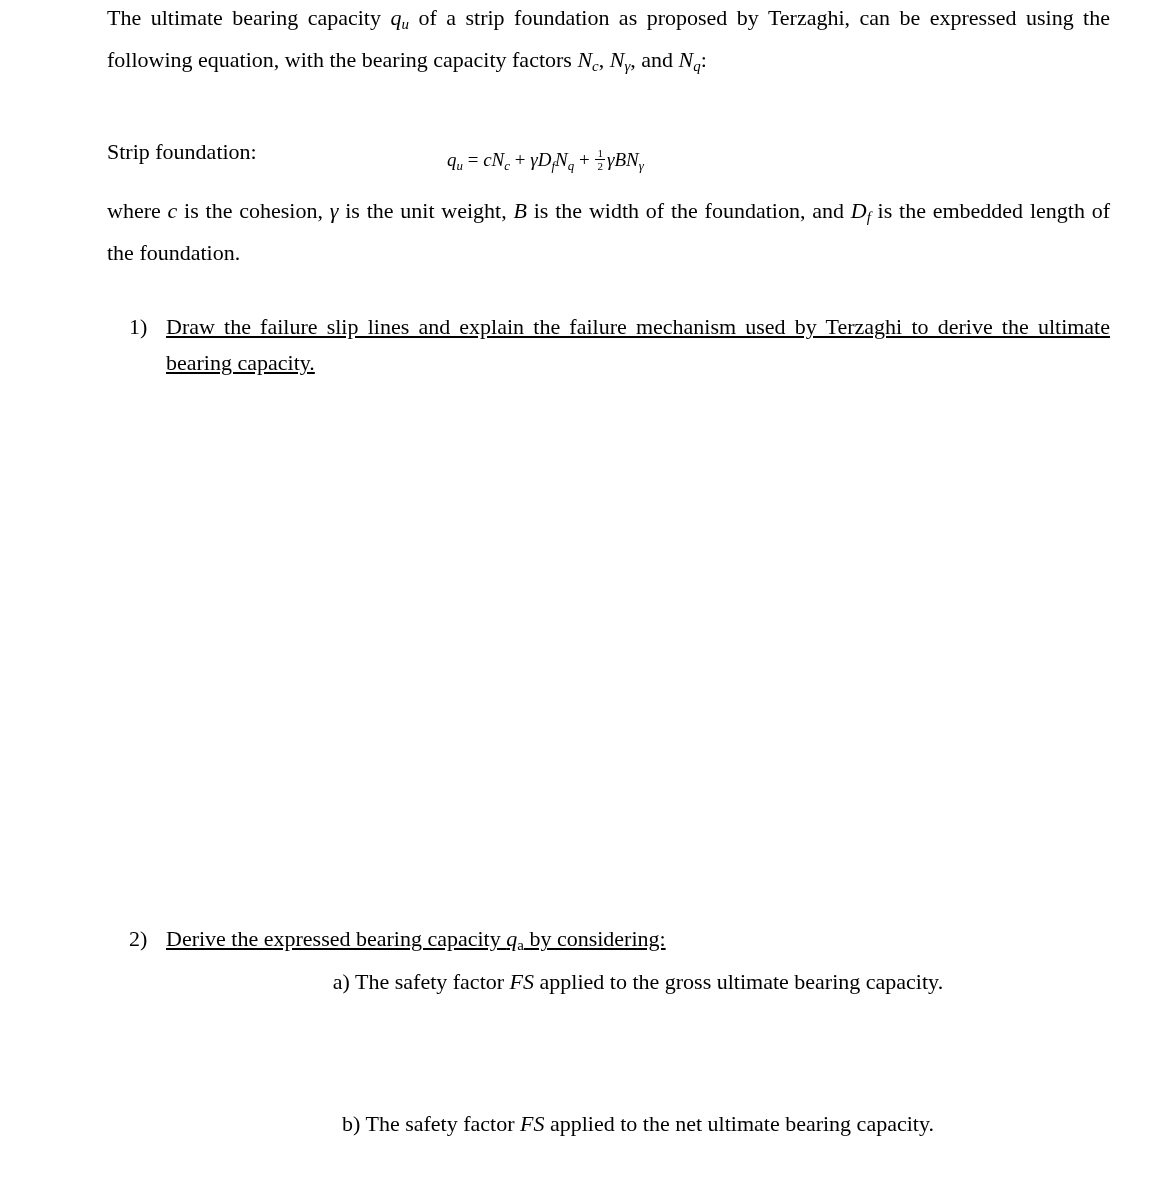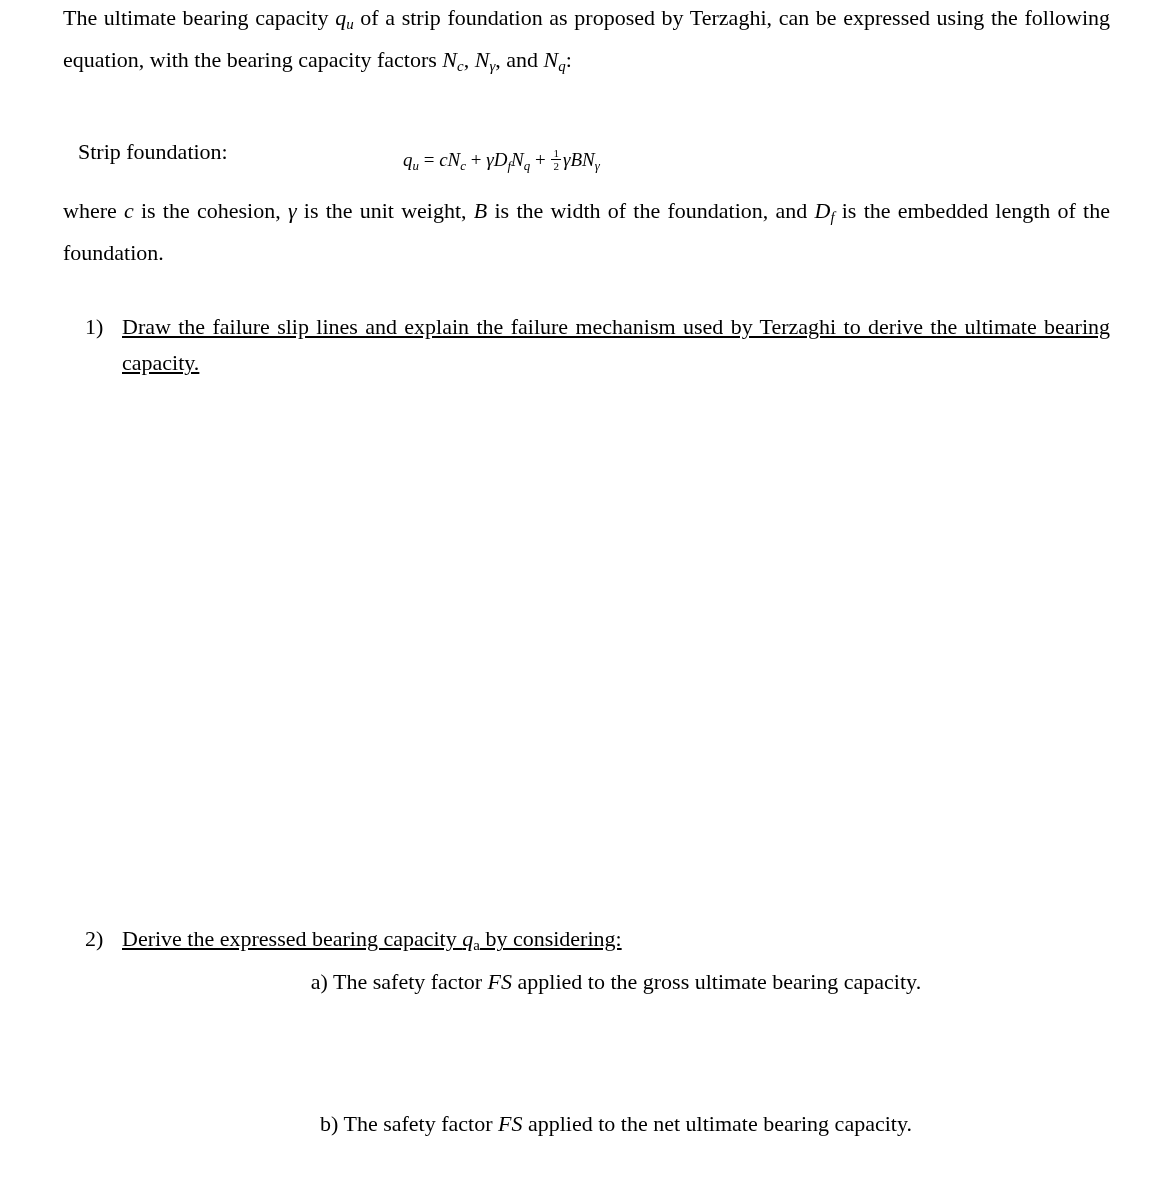--- a/index.html
+++ b/index.html
@@ -5,21 +5,21 @@
   * { margin: 0; padding: 0; box-sizing: border-box; }
   html, body { background: #ffffff; }
   body {
     width: 1168px;
     height: 1190px;
     font-family: "Liberation Serif", serif;
     font-size: 22px;
     color: #000000;
     overflow: hidden;
   }
-  .page { padding: 0 58px 0 63px; }
+  .page { padding: 0 58px 0 63px; margin-left: 44px; }
 
   .para { line-height: 36px; text-align: justify; }
 
   
   .r-n  { font-style: normal; }
   .r-i  { font-style: italic; }
   .r-sub  { font-size: 0.68em; vertical-align: -0.30em; }
   .r-isub { font-style: italic; font-size: 0.68em; vertical-align: -0.30em; }
   .frac {
     display: inline-block;
@@ -28,21 +28,21 @@
     font-size: 0.58em;
     line-height: 1.1;
     font-style: normal;
     margin: 0 2px 0 1px;
   }
   .frac .num { display: block; border-bottom: 1.4px solid #000; padding: 0 2px; }
   .frac .den { display: block; }
 
   
   .eq-row { position: relative; height: 42px; margin-top: 46px; line-height: 42px; }
-  .eq-label { position: absolute; left: 15px; top: 0; }
+  .eq-label { position: absolute; left: 0; top: 0; }
   .equation { position: absolute; left: 340px; top: 8px; font-size: 19px; white-space: nowrap; }
 
   .defs { margin-top: 20px; }
 
   
   .q-item { display: flex; margin-left: 22px; }
   .q-item-1 { margin-top: 38px; }
   .q-item-2 { margin-top: 540px; }
   .q-num { flex: 0 0 37px; width: 37px; line-height: 36px; }
   .q-text { flex: 1; text-decoration: underline; }

